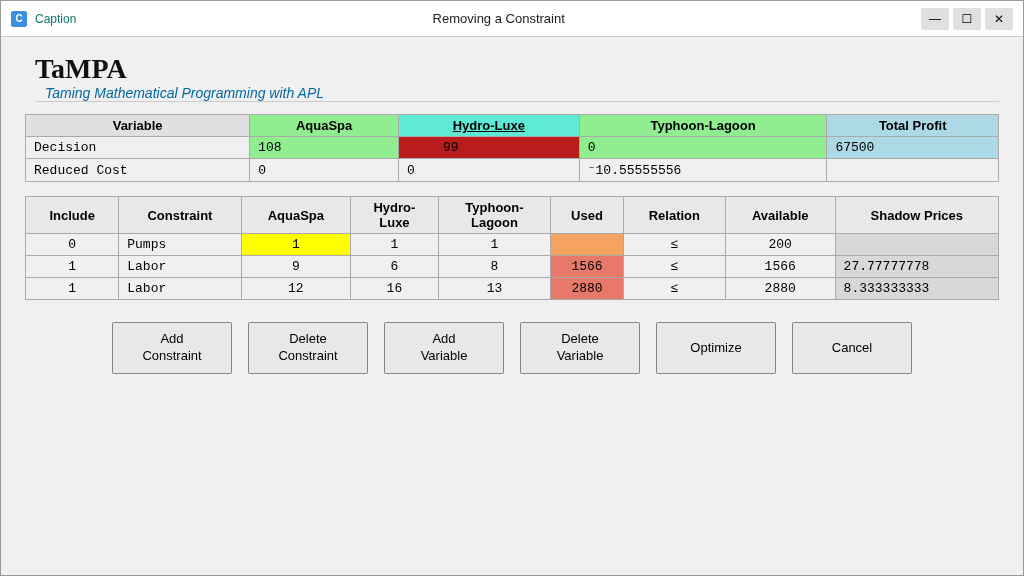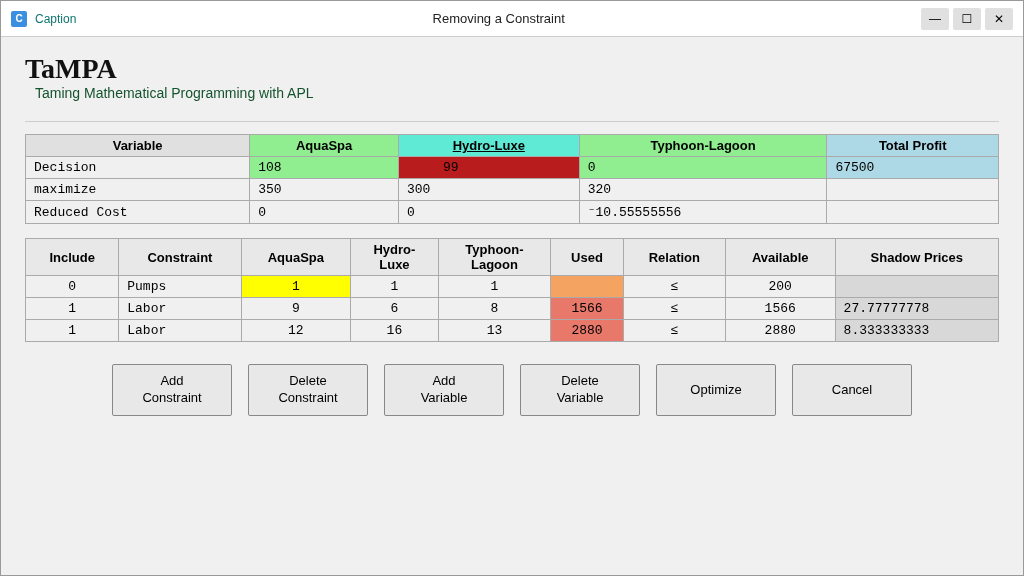--- a/index.html
+++ b/index.html
@@ -75,33 +75,35 @@
 
     .content {
       flex: 1;
       padding: 16px 24px;
       display: flex;
       flex-direction: column;
       gap: 12px;
       background: #f0f0f0;
     }
     .app-header {
-      padding-bottom: 20px;
+      padding-bottom: 0;
       border-bottom: 1px solid #ccc;
+      margin-left: 10px;
     }
     .app-title {
       font-size: 28px;
       font-weight: bold;
       color: #111;
       font-family: 'Times New Roman', serif;
     }
     .app-subtitle {
       font-size: 14px;
-      color: #14532d;
+      color: #0369a1;
       margin-left: 10px;
+      font-style: italic;
     }
 
     table {
       border-collapse: collapse;
       font-size: 13px;
       font-family: 'Courier New', monospace;
     }
     th, td {
       border: 1px solid #aaa;
       padding: 3px 8px;
@@ -200,27 +202,20 @@
         </thead>
         <tbody>
           <tr class="decision-row">
             <td>Decision</td>
             <td class="val-aquaspa">108</td>
             <td class="val-hydroluxe">99</td>
             <td class="val-typhoon">0</td>
             <td class="val-profit">67500</td>
           </tr>
           <tr>
-            <td>maximize</td>
-            <td>350</td>
-            <td>300</td>
-            <td>320</td>
-            <td></td>
-          </tr>
-          <tr>
             <td>Reduced Cost</td>
             <td>0</td>
             <td>0</td>
             <td>⁻10.55555556</td>
             <td></td>
           </tr>
         </tbody>
       </table>
 
       <table class="constraint-table">

